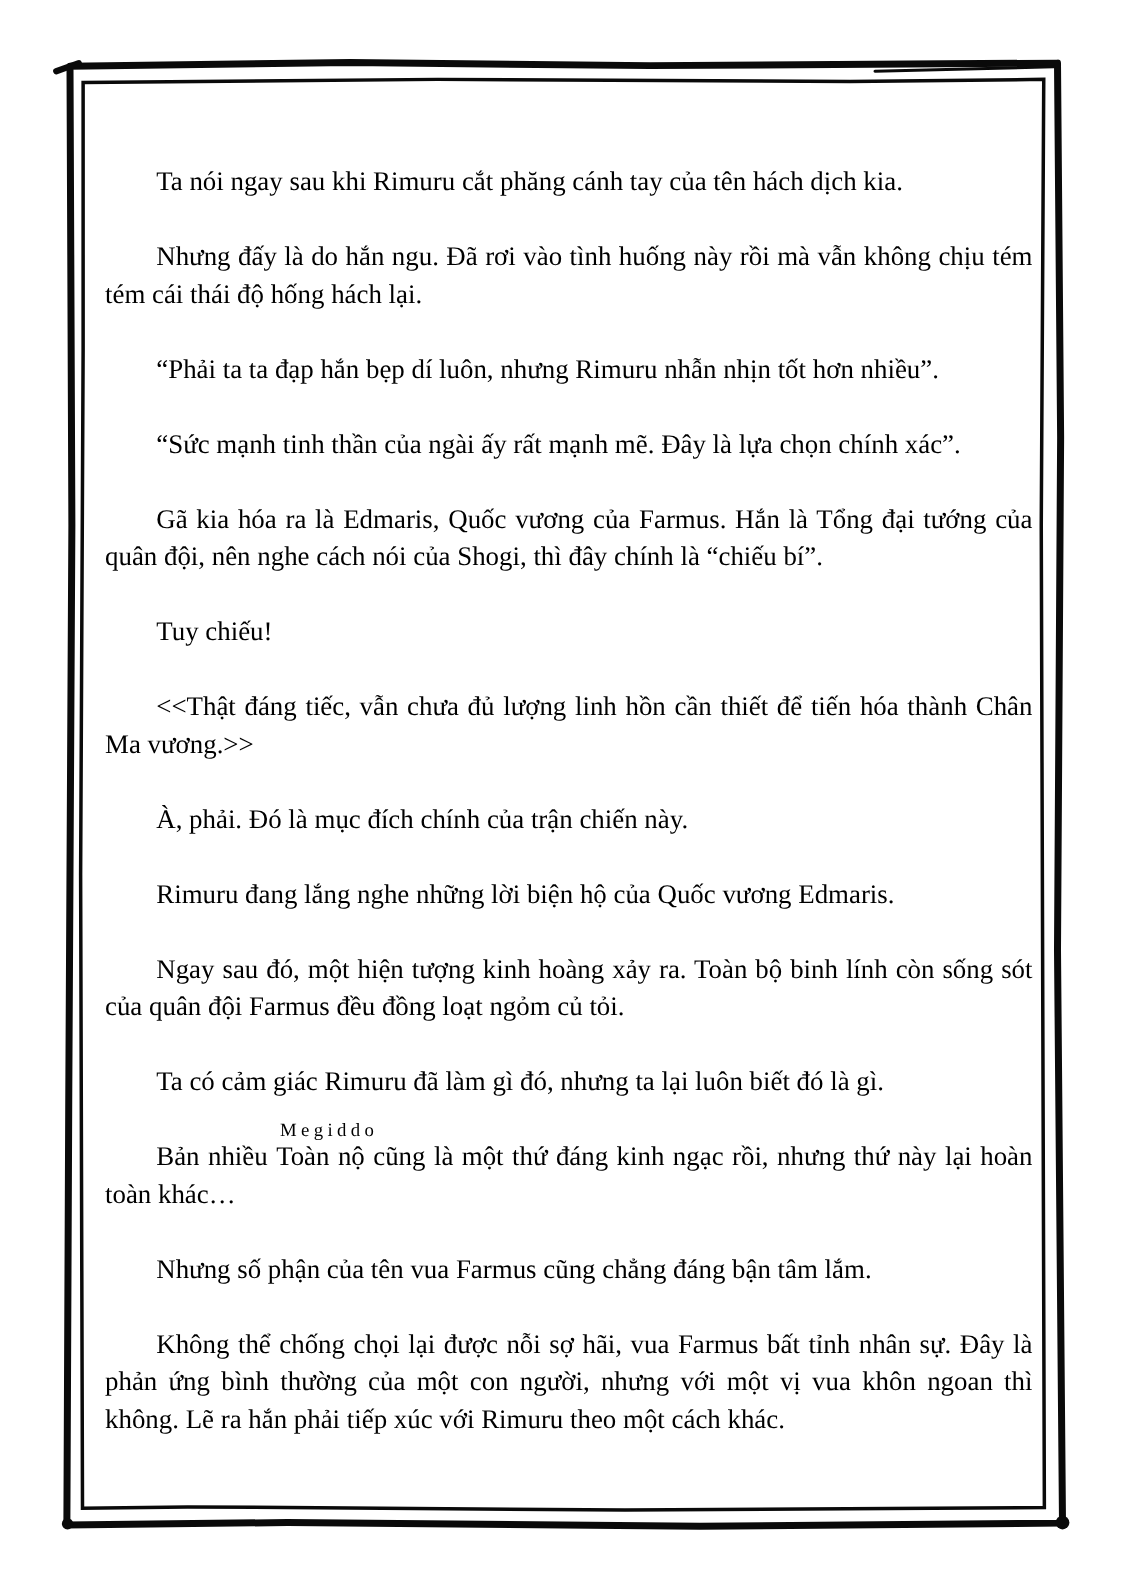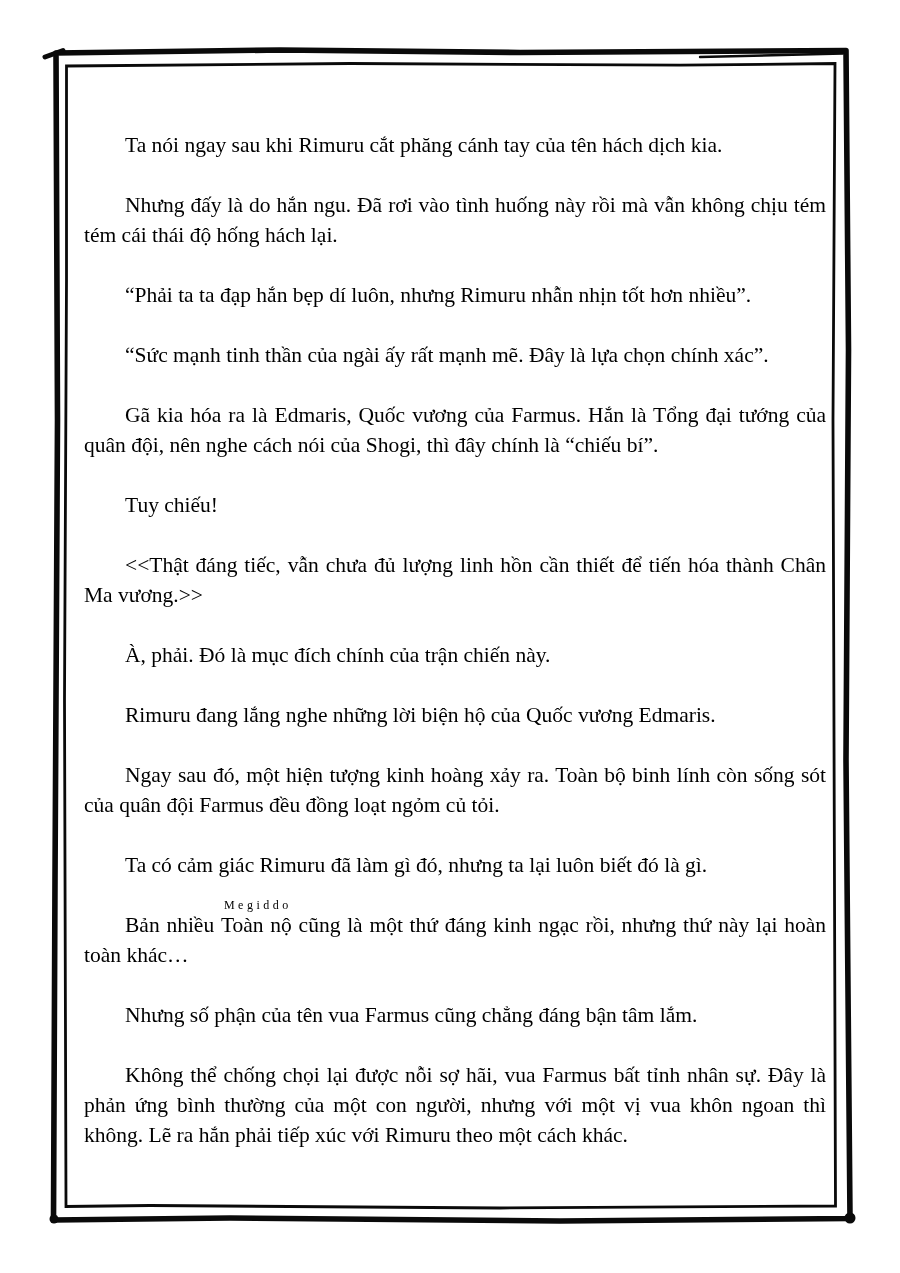--- a/index.html
+++ b/index.html
@@ -42,21 +42,21 @@
   }
   .content p:last-child { margin-bottom: 0; }
   .ruby-group {
     position: relative;
     display: inline;
   }
   .ruby-annotation {
     position: absolute;
     left: 3px;
     top: -13px;
-    font-size: 12px;
+    font-size: 15px;
     letter-spacing: 3.5px;
     line-height: 10px;
     white-space: nowrap;
     text-indent: 0;
     color: #000000;
   }
 </style>
 </head>
 <body>
 

